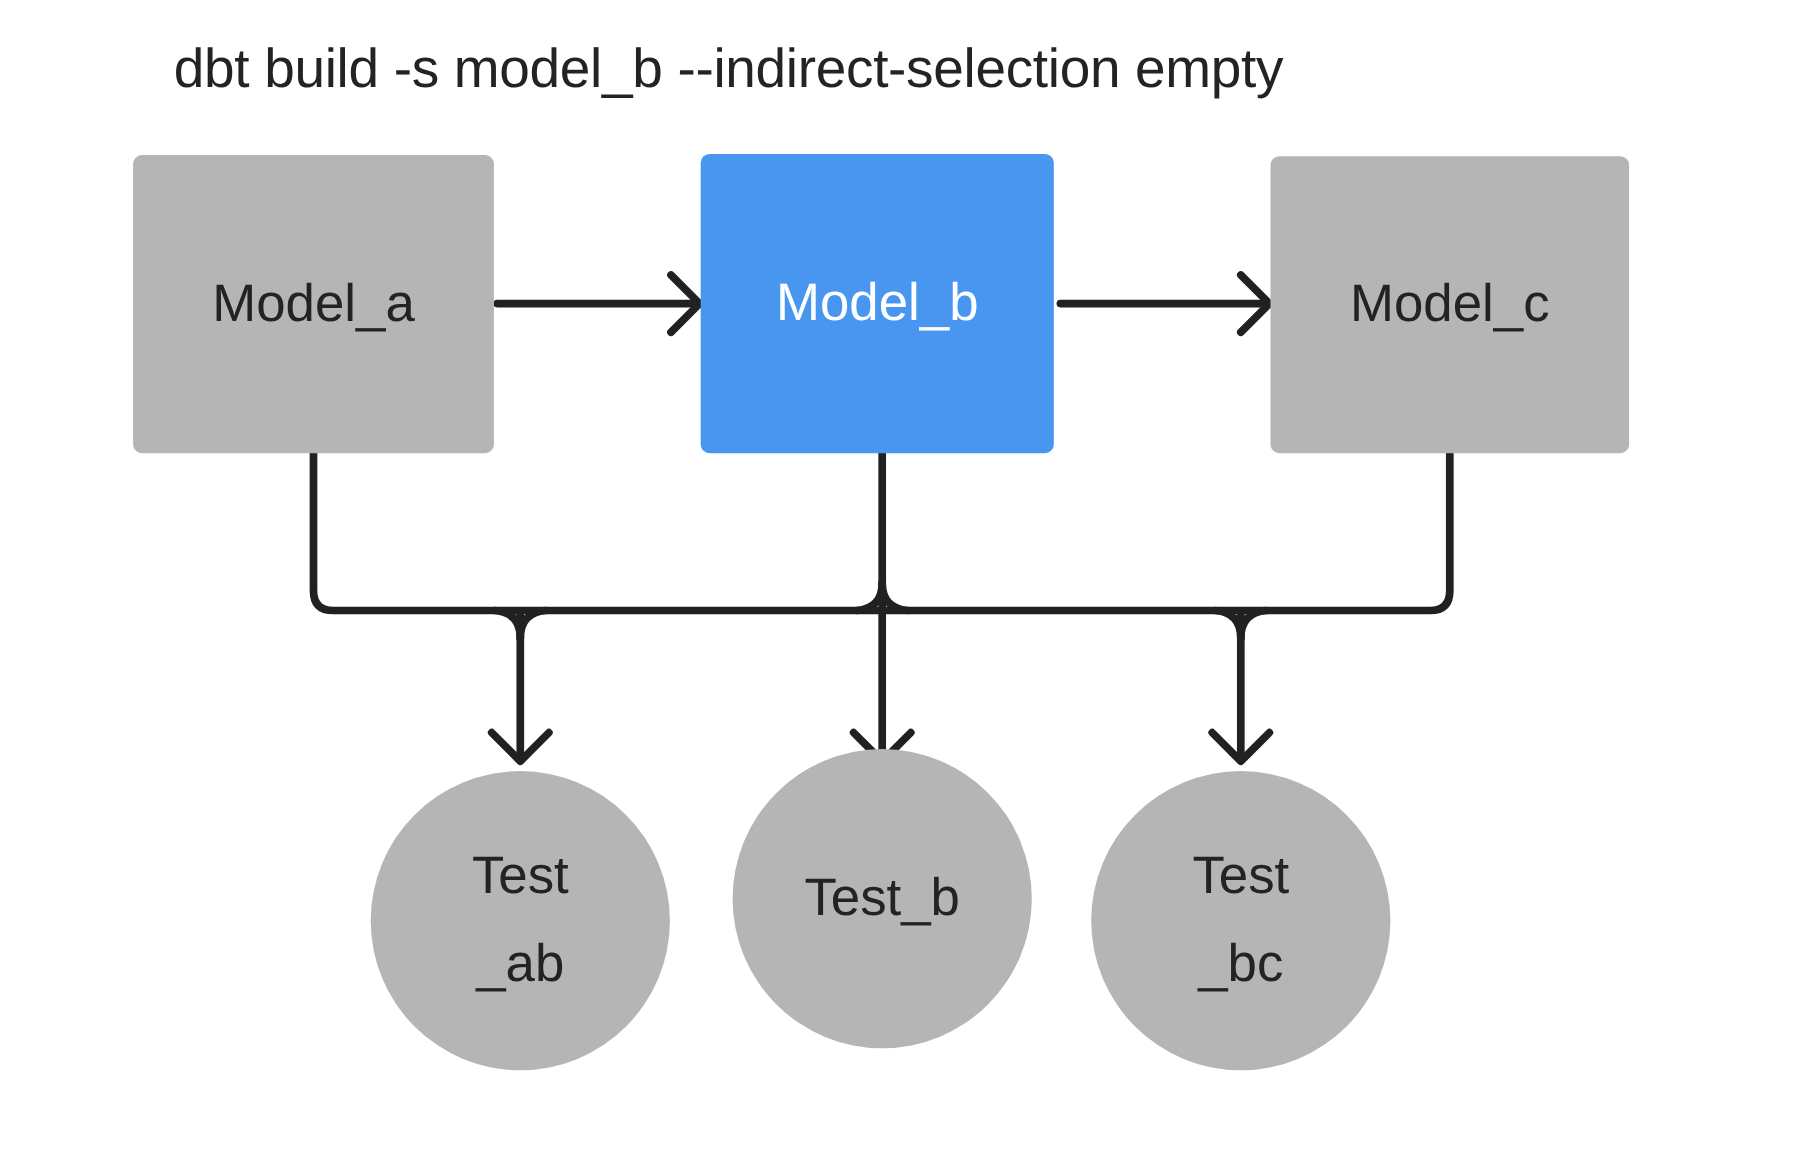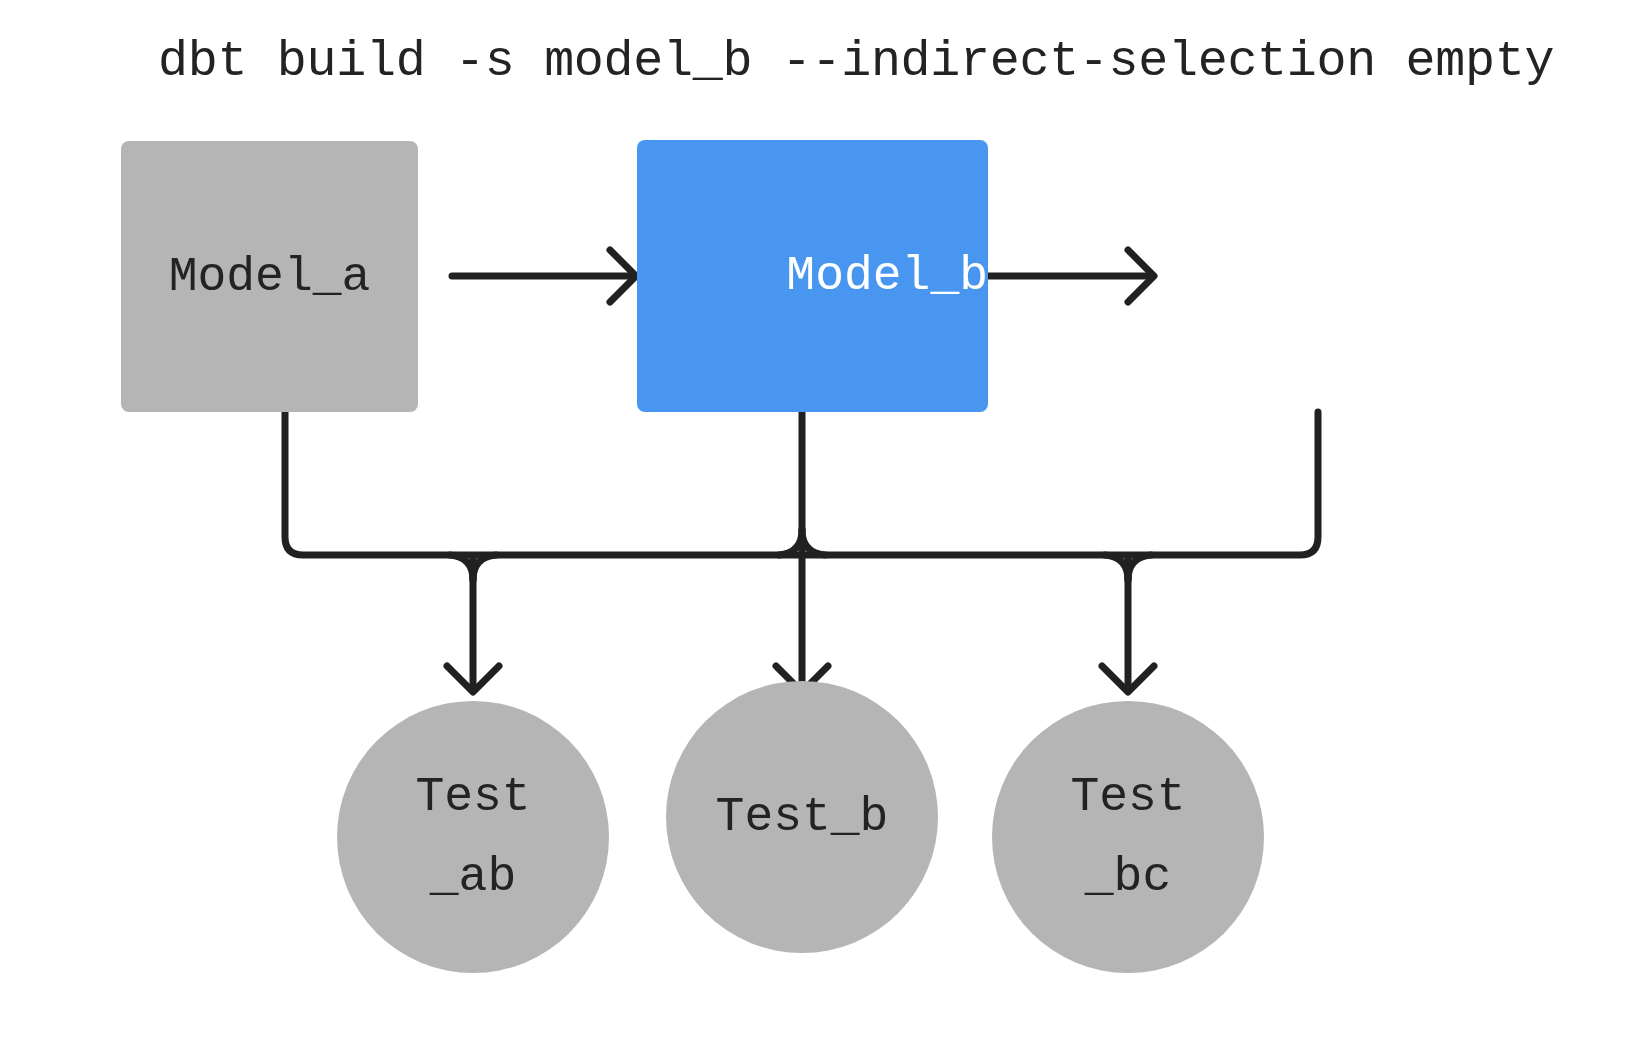--- a/index.html
+++ b/index.html
@@ -15,21 +15,20 @@
   body {
     background: var(--background);
     font-family: "Liberation Sans", "DejaVu Sans", sans-serif;
   }
   .canvas {
     position: relative;
     width: 1630px;
     height: 1060px;
     background: var(--background);
     overflow: hidden;
-    font-family: Liberation Mono, monospace;
   }
   .title {
     position: absolute;
     left: 158px;
     top: 32px;
     font-size: 50px;
     line-height: 60px;
     font-weight: 500;
     letter-spacing: -0.3px;
     color: var(--text-dark);
@@ -69,22 +68,22 @@
   }
   .node.circle {
     width: 272px;
     height: 272px;
     border-radius: 50%;
     background: var(--unselected);
   }
   .node .line { display: block; line-height: 80px; }
   .node.box .line { line-height: 56px; }
   
-  .model-a { left: 121px; top: 141px; width: 297px; height: 271px; }
-  .model-b { left: 637px; top: 140px; width: 351px; height: 272px; align-items: flex-end; }
+  .model-a { left: 121px; top: 141px; width: 328px; height: 271px; }
+  .model-b { left: 637px; top: 140px; width: 321px; height: 272px; }
   .model-c { left: 1155px; top: 142px; width: 326px; height: 270px; }
   
   .test-ab { left: 337px; top: 701px; }
   .test-b  { left: 666px; top: 681px; }
   .test-bc { left: 992px; top: 701px; }
 </style>
 </head>
 <body>
 
 <div class="canvas">
@@ -128,20 +127,23 @@
   </svg>
 
   <div class="node box model-a">
     <span class="line">Model_a</span>
   </div>
 
   <div class="node box selected model-b">
     <span class="line">Model_b</span>
   </div>
 
+  <div class="node box model-c">
+    <span class="line">Model_c</span>
+  </div>
 
   <div class="node circle test-ab">
     <span class="line">Test</span>
     <span class="line">_ab</span>
   </div>
 
   <div class="node circle test-b">
     <span class="line">Test_b</span>
     <span class="line"></span>
   </div>

